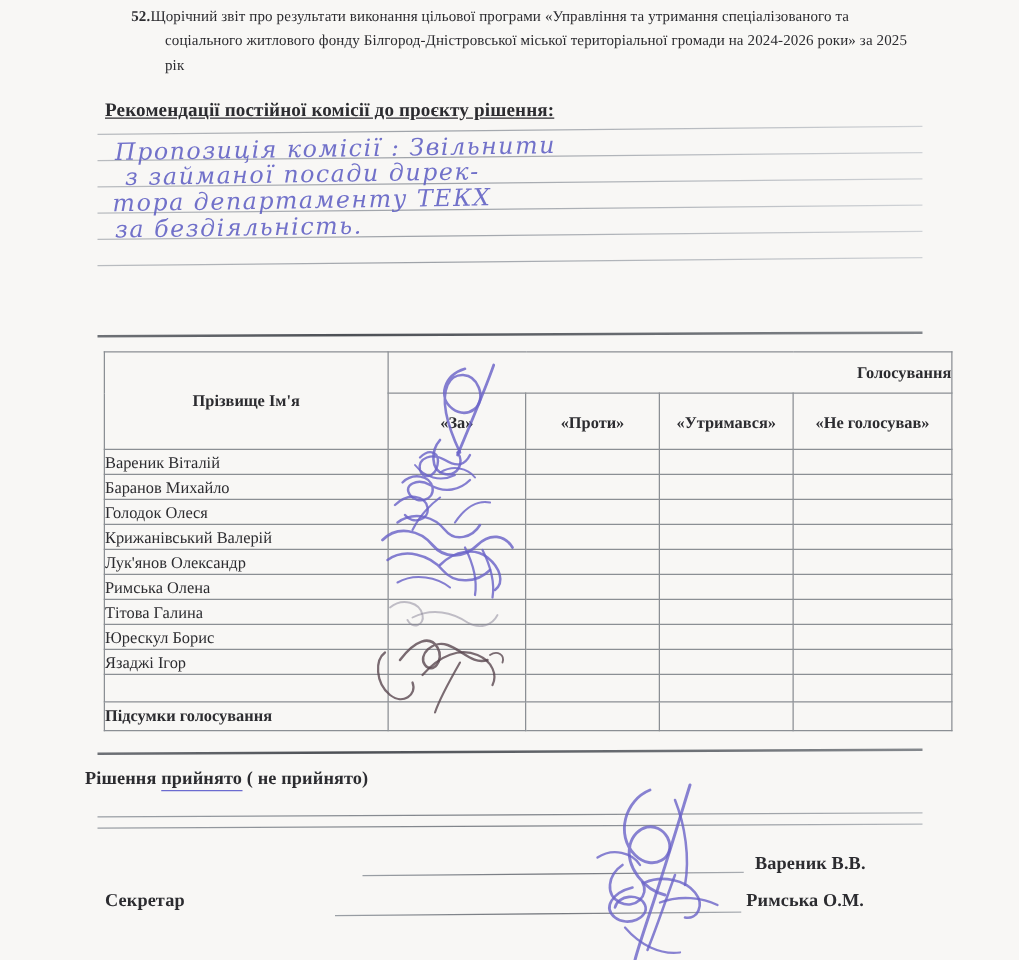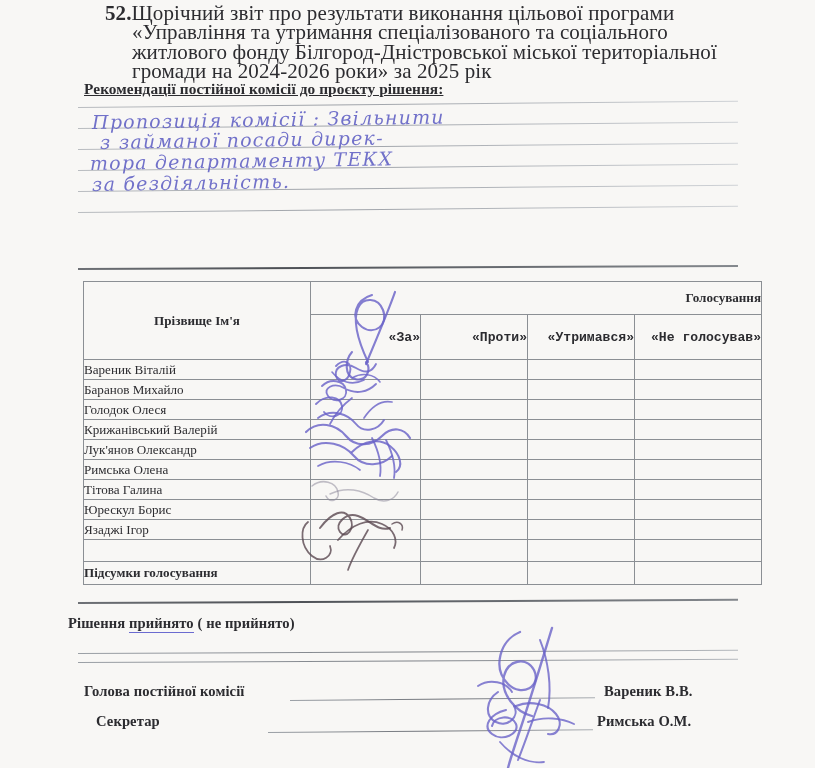--- a/index.html
+++ b/index.html
@@ -11,21 +11,21 @@
     overflow:hidden;
     position:relative;
   }
   .page{position:relative;width:815px;height:768px;}
 
   
   .item-block{
     position:absolute;left:105px;top:4px;width:630px;
   }
   .item-para{
-    font-size:21px;line-height:19.3px;
+    font-size:12px;line-height:19.3px;
     padding-left:27px;text-indent:-27px;
     letter-spacing:.1px;
   }
   .item-num{font-weight:bold;}
 
   .rec-title{
     position:absolute;left:84px;top:80px;
     font-size:15.3px;font-weight:bold;letter-spacing:.1px;text-decoration:underline;
   }
 
@@ -76,23 +76,22 @@
     background:transparent;
   }
   .th-name{
     font-weight:bold;font-size:14.2px;text-align:center;
     height:76px;
   }
   .th-golos{
     font-weight:bold;font-size:14.2px;text-align:right;height:32px;
   }
   .th-col{
-    font-weight:bold;font-size:13.4px;text-align:right;height:44px;
+    font-weight:bold;font-size:13.4px;text-align:center;height:44px;
     line-height:15px;
-    font-family:Liberation Mono, monospace;
   }
   .name-cell{
     height:19px;padding-left:5px;font-size:13.4px;white-space:nowrap;
   }
   .vote-cell{height:19px;}
   .blank-row td{height:21px;}
   .sum-cell{
     height:22px;font-weight:bold;font-size:13.8px;padding-left:5px;
     white-space:nowrap;
   }
@@ -111,21 +110,21 @@
   .decision .accepted{
     border-bottom:1.6px solid #6b6bd0;
     padding-bottom:1px;
   }
 
   
   .sig-row{
     position:absolute;font-size:14.6px;font-weight:bold;letter-spacing:.1px;
   }
   .sig-label-1{left:84px;top:683px;}
-  .sig-label-2{left:96px;top:713px;}
+  .sig-label-2{left:84px;top:713px;}
   .sig-name-1{left:604px;top:683px;}
   .sig-name-2{left:597px;top:713px;}
   .sig-line{
     position:absolute;height:1px;
     background:linear-gradient(to right,#9ba0a6,#6f7278 50%,#a9adb2);
     transform-origin:left center;
   }
 </style>
 </head>
 <body>
@@ -259,21 +258,20 @@
   </table>
 
   <div class="hr-thick" style="left:78px;top:602px;width:660px;transform:rotate(-0.28deg);"></div>
   <div class="hr-thin" style="left:78px;top:653px;width:660px;transform:rotate(-0.28deg);"></div>
   <div class="hr-thin" style="left:78px;top:662px;width:660px;transform:rotate(-0.28deg);"></div>
 
   <div class="decision">
     <span>Рішення </span><span class="accepted">прийнято</span><span> ( не прийнято)</span>
   </div>
 
-  <div class="sig-row sig-label-1">Голова постійної  комісії</div>
   <div class="sig-row sig-label-2">Секретар</div>
   <div class="sig-row sig-name-1">Вареник В.В.</div>
   <div class="sig-row sig-name-2">Римська О.М.</div>
 
   <div class="sig-line" style="left:290px;top:700px;width:305px;transform:rotate(-0.5deg);"></div>
   <div class="sig-line" style="left:268px;top:732px;width:325px;transform:rotate(-0.5deg);"></div>
 
   <svg class="sig-layer" viewBox="0 0 815 768" xmlns="http://www.w3.org/2000/svg">
     <g fill="none" stroke="#6a63c8" stroke-opacity="0.82" stroke-linecap="round" stroke-linejoin="round">
 

